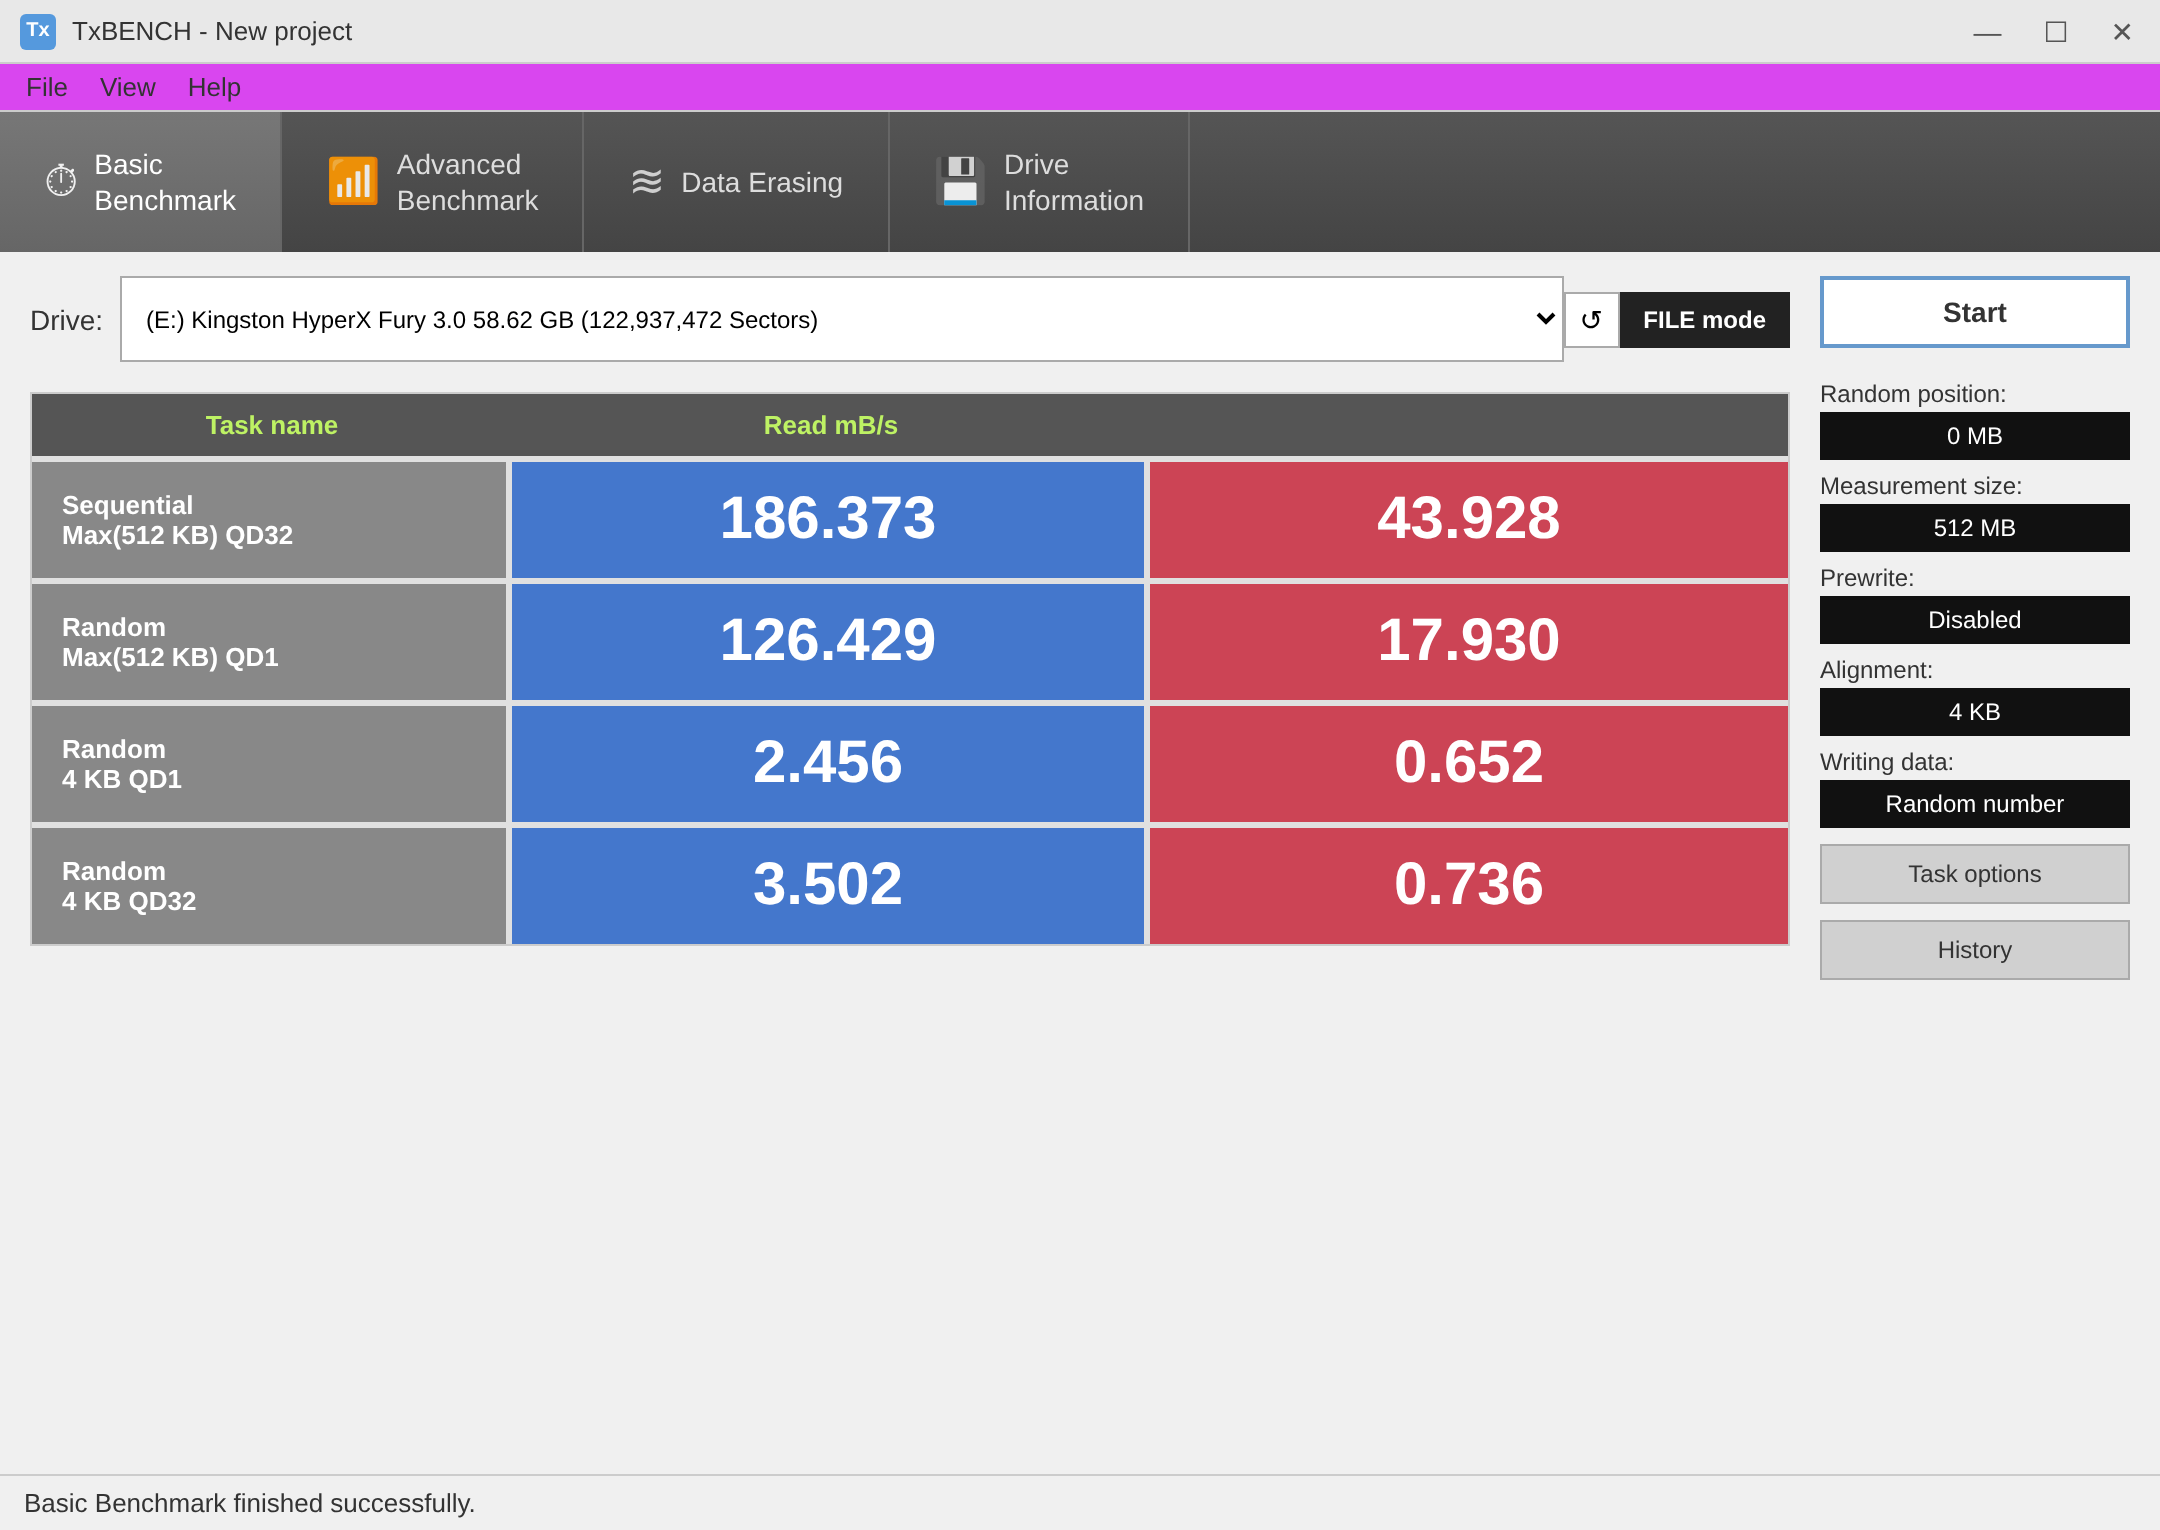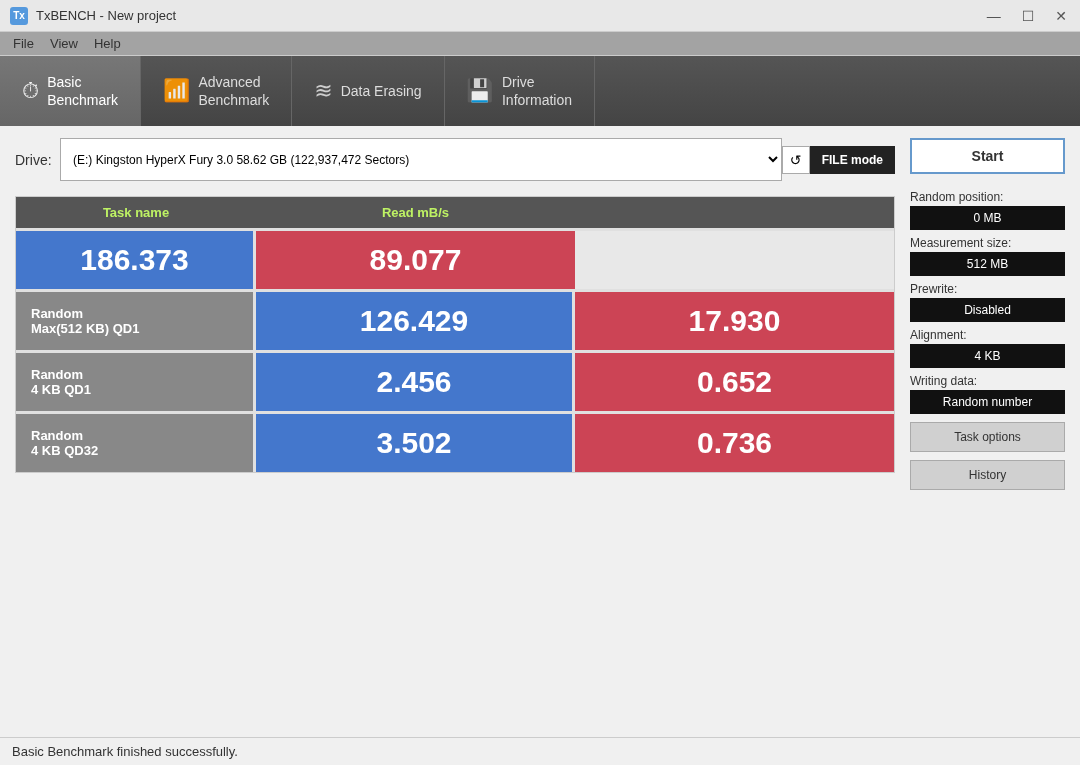--- a/index.html
+++ b/index.html
@@ -48,21 +48,21 @@
       background: none;
       border: none;
       cursor: pointer;
       font-size: 14px;
       color: #555;
       padding: 0 3px;
     }
 
     
     .menu-bar {
-      background: #a3a3a3;
+      background: #d946ef;
       display: flex;
       gap: 0;
       padding: 2px 5px;
       border-bottom: 1px solid #ccc;
       height: 24px;
     }
     .menu-item {
       padding: 2px 8px;
       cursor: pointer;
       border-radius: 2px;
@@ -317,22 +317,23 @@
     </div>
 
     <div class="bench-table">
 
       <div class="bench-header">
         <div class="bench-header-cell">Task name</div>
         <div class="bench-header-cell">Read mB/s</div>
       </div>
 
       <div class="bench-row">
+        <div class="task-cell">Sequential<br>Max(512 KB) QD32</div>
         <div class="read-cell">186.373</div>
-        <div class="write-cell">89.077</div>
+        <div class="write-cell">43.928</div>
       </div>
 
       <div class="bench-row">
         <div class="task-cell">Random<br>Max(512 KB) QD1</div>
         <div class="read-cell">126.429</div>
         <div class="write-cell">17.930</div>
       </div>
 
       <div class="bench-row">
         <div class="task-cell">Random<br>4 KB QD1</div>

